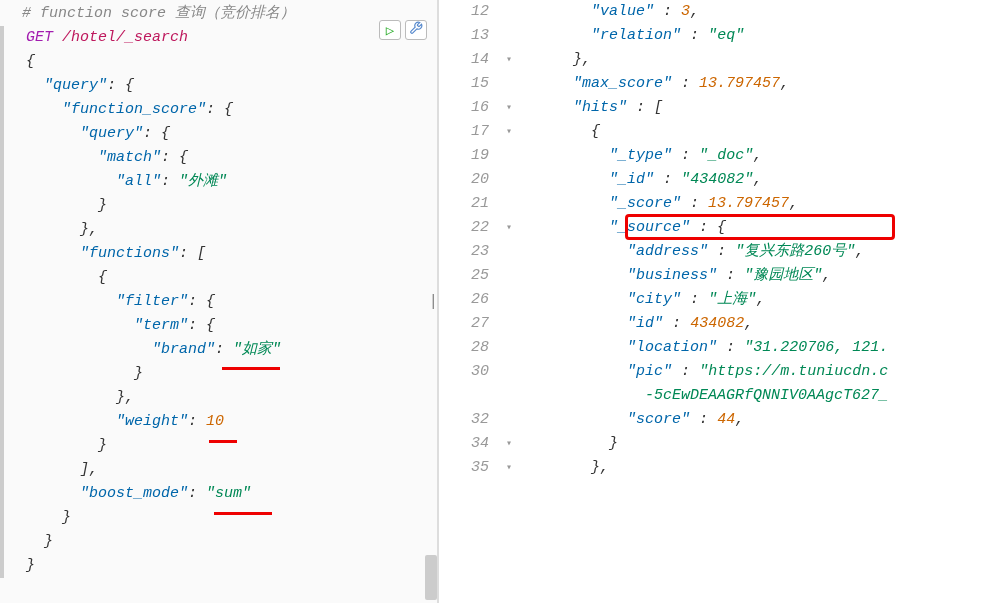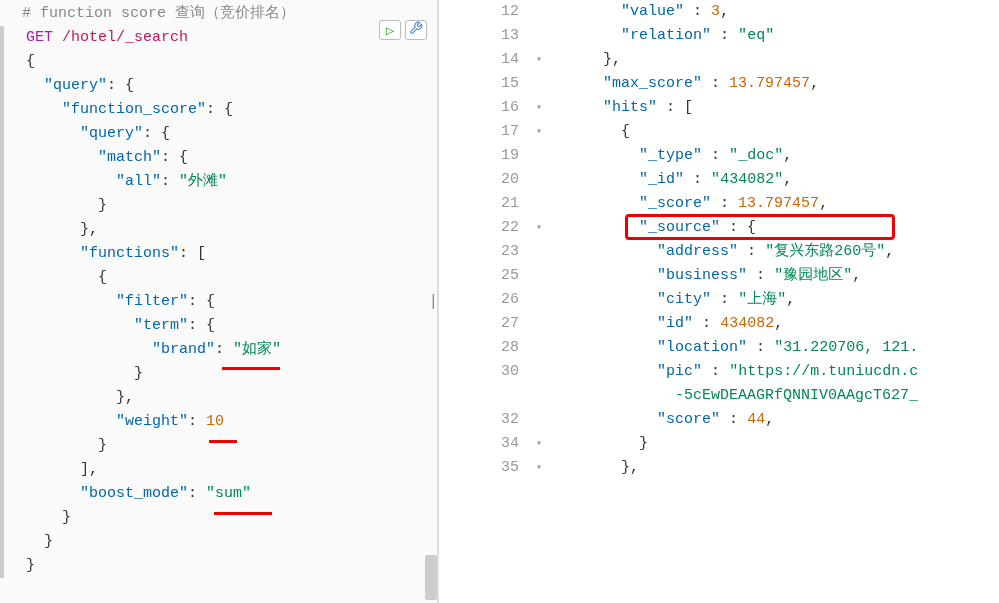--- a/index.html
+++ b/index.html
@@ -16,39 +16,39 @@
       overflow: hidden;
       position: relative;
     }
     .panel-left {
       width: 437px;
       background: #fafafa;
     }
     .panel-right {
       flex: 1;
       background: #ffffff;
-      padding-left: 30px;
     }
     .divider {
       width: 2px;
       background: #ddd;
       display: flex;
       align-items: center;
       justify-content: center;
       position: relative;
     }
     .divider-handle {
       color: #888;
       font-size: 16px;
       position: absolute;
     }
     .code-line {
       display: flex;
       line-height: 24px;
       white-space: pre;
+      font-style: italic;
     }
     .gutter {
       width: 60px;
       text-align: right;
       padding-right: 10px;
       color: #999;
       user-select: none;
       flex-shrink: 0;
     }
     .panel-left .gutter {

